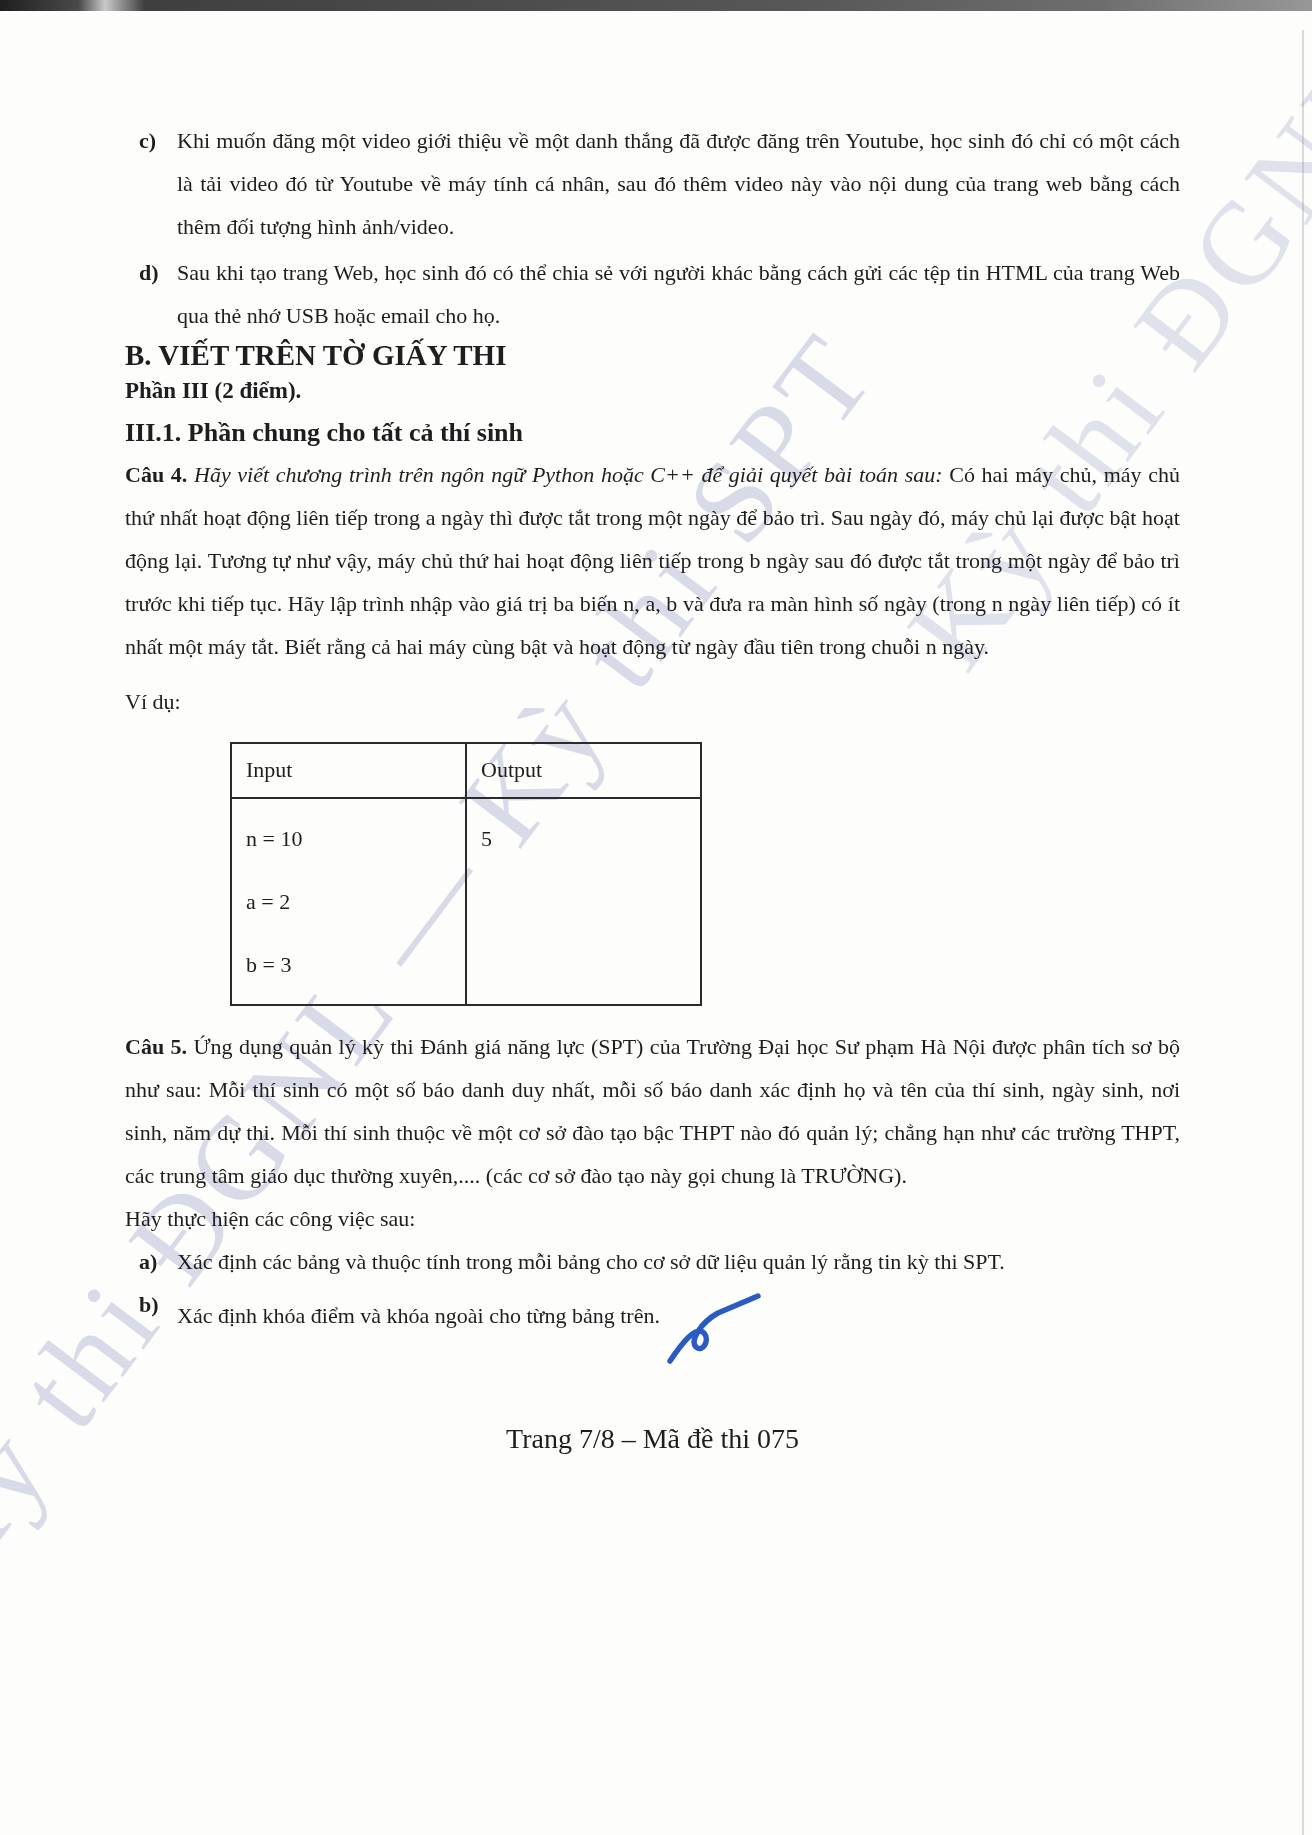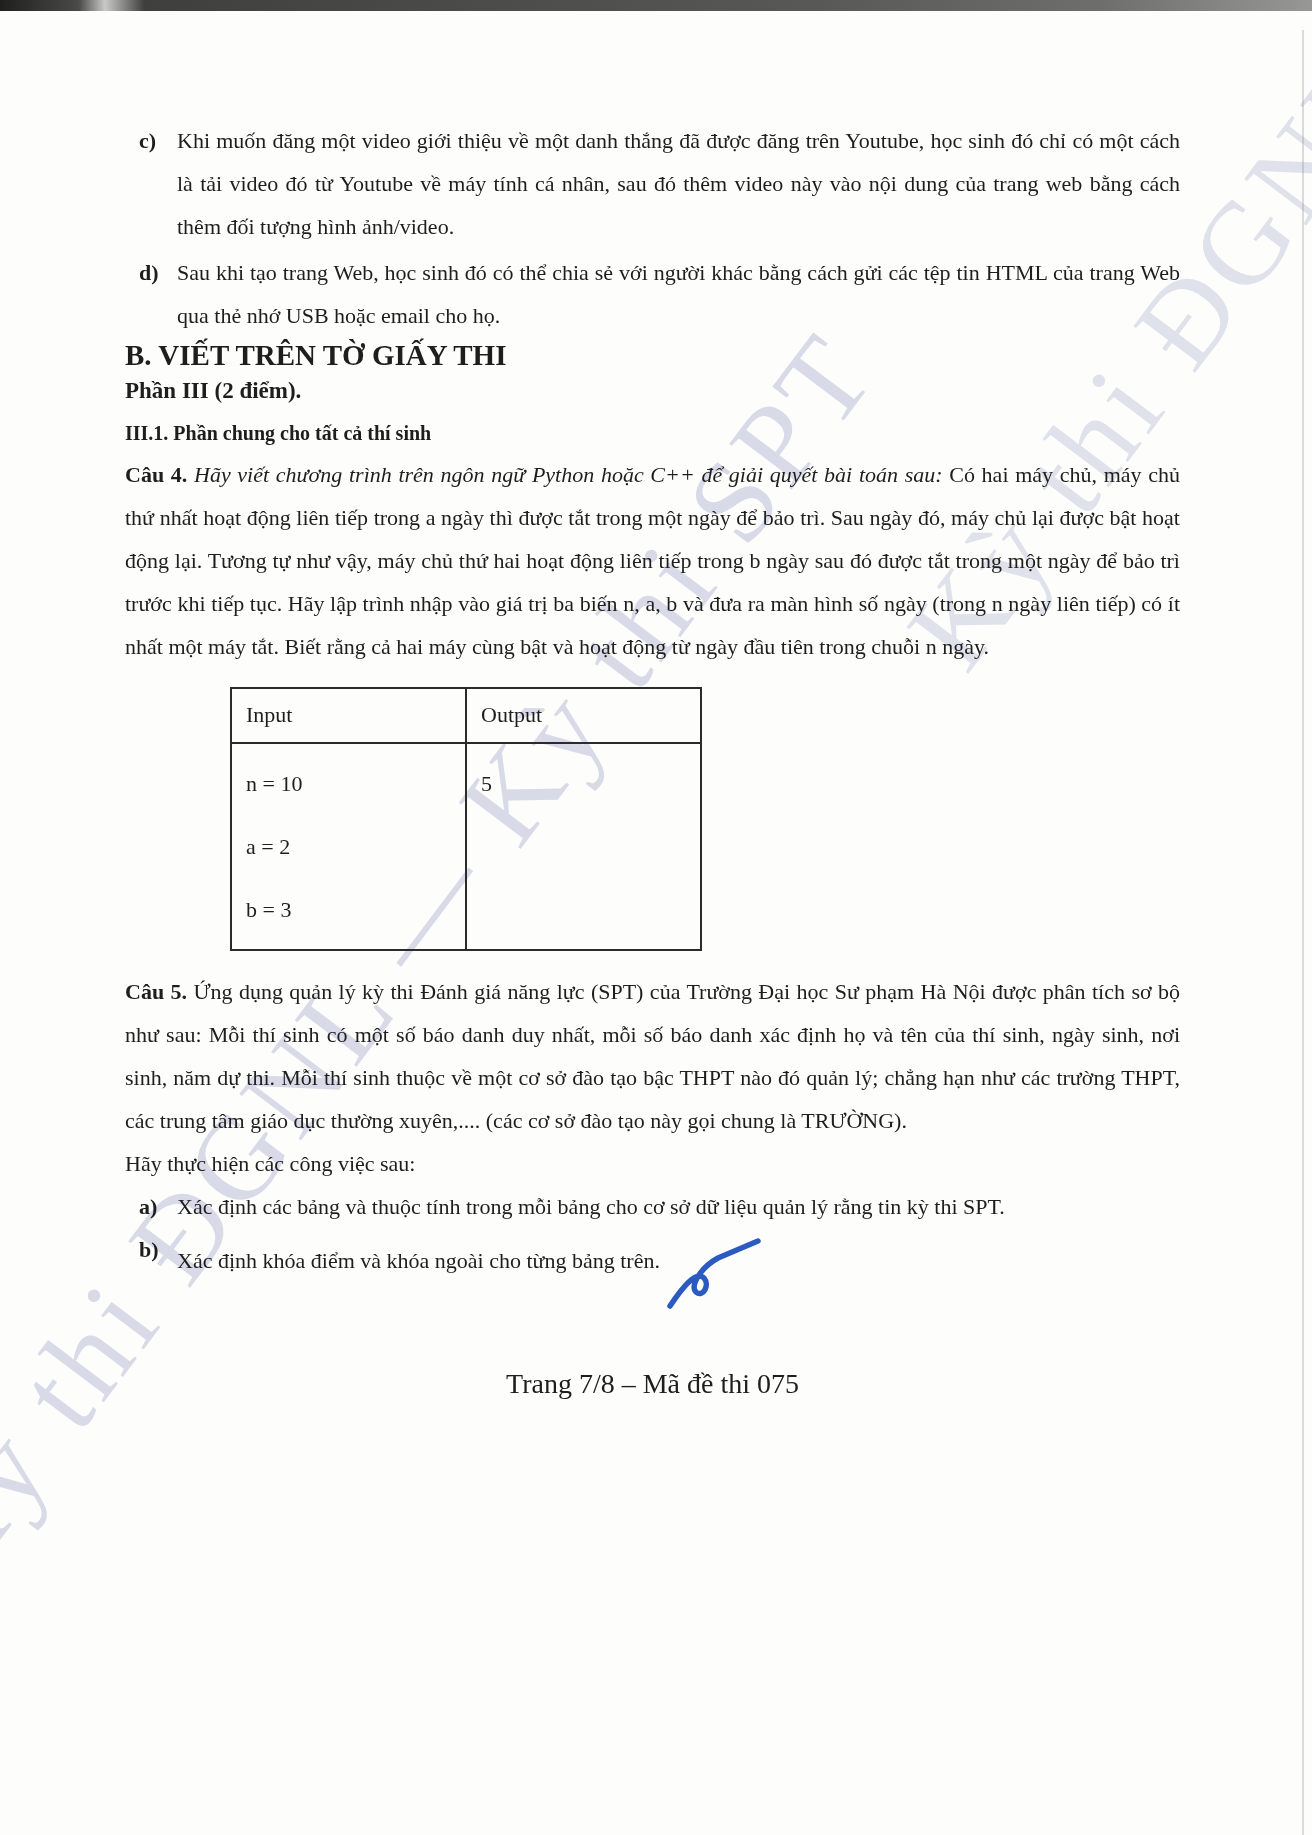--- a/index.html
+++ b/index.html
@@ -44,21 +44,21 @@
   p, .li { margin:0; text-align:justify; }
   .bold { font-weight:700; }
   .italic { font-style:italic; }
   .li { display:flex; padding-left:14px; }
   .li-label { flex:none; width:38px; font-weight:700; }
   .li-body { flex:1; text-align:justify; }
   .item-c { line-height:43px; }
   .item-d { margin-top:3px; }
   .h-b   { margin-top:0; line-height:36px; font-size:29px; font-weight:700; text-align:left; }
   .h-part{ line-height:36px; font-size:23px; font-weight:700; text-align:left; }
-  .h-sub { margin-top:4px; line-height:40px; font-size:20px; font-weight:700; text-align:left; }
+  .h-sub { margin-top:4px; line-height:40px; font-size:26px; font-weight:700; text-align:left; }
   .cau4 { }
   .vi-du { margin-top:12px; text-align:left; }
   .io-table {
     border-collapse:collapse;
     margin:19px 0 0 105px;
     table-layout:fixed;
   }
   .io-table th, .io-table td {
     border:2px solid #2b2b2b;
     width:205px;
@@ -112,20 +112,21 @@
     <p class="h-b">B. VIẾT TRÊN TỜ GIẤY THI</p>
     <p class="h-part">Phần III (2 điểm).</p>
     <p class="h-sub">III.1. Phần chung cho tất cả thí sinh</p>
 
     <p class="cau4">
       <span class="bold">Câu 4.</span>
       <span class="italic">Hãy viết chương trình trên ngôn ngữ Python hoặc C++ để giải quyết bài toán sau:</span>
       <span>Có hai máy chủ, máy chủ thứ nhất hoạt động liên tiếp trong a ngày thì được tắt trong một ngày để bảo trì. Sau ngày đó, máy chủ lại được bật hoạt động lại. Tương tự như vậy, máy chủ thứ hai hoạt động liên tiếp trong b ngày sau đó được tắt trong một ngày để bảo trì trước khi tiếp tục. Hãy lập trình nhập vào giá trị ba biến n, a, b và đưa ra màn hình số ngày (trong n ngày liên tiếp) có ít nhất một máy tắt. Biết rằng cả hai máy cùng bật và hoạt động từ ngày đầu tiên trong chuỗi n ngày.</span>
     </p>
 
+    <p class="vi-du">Ví dụ:</p>
 
     <table class="io-table">
       <tbody>
           <tr>
         <th>Input</th>
         <th>Output</th>
       </tr>
       <tr>
         <td>
           <div>n = 10</div>

